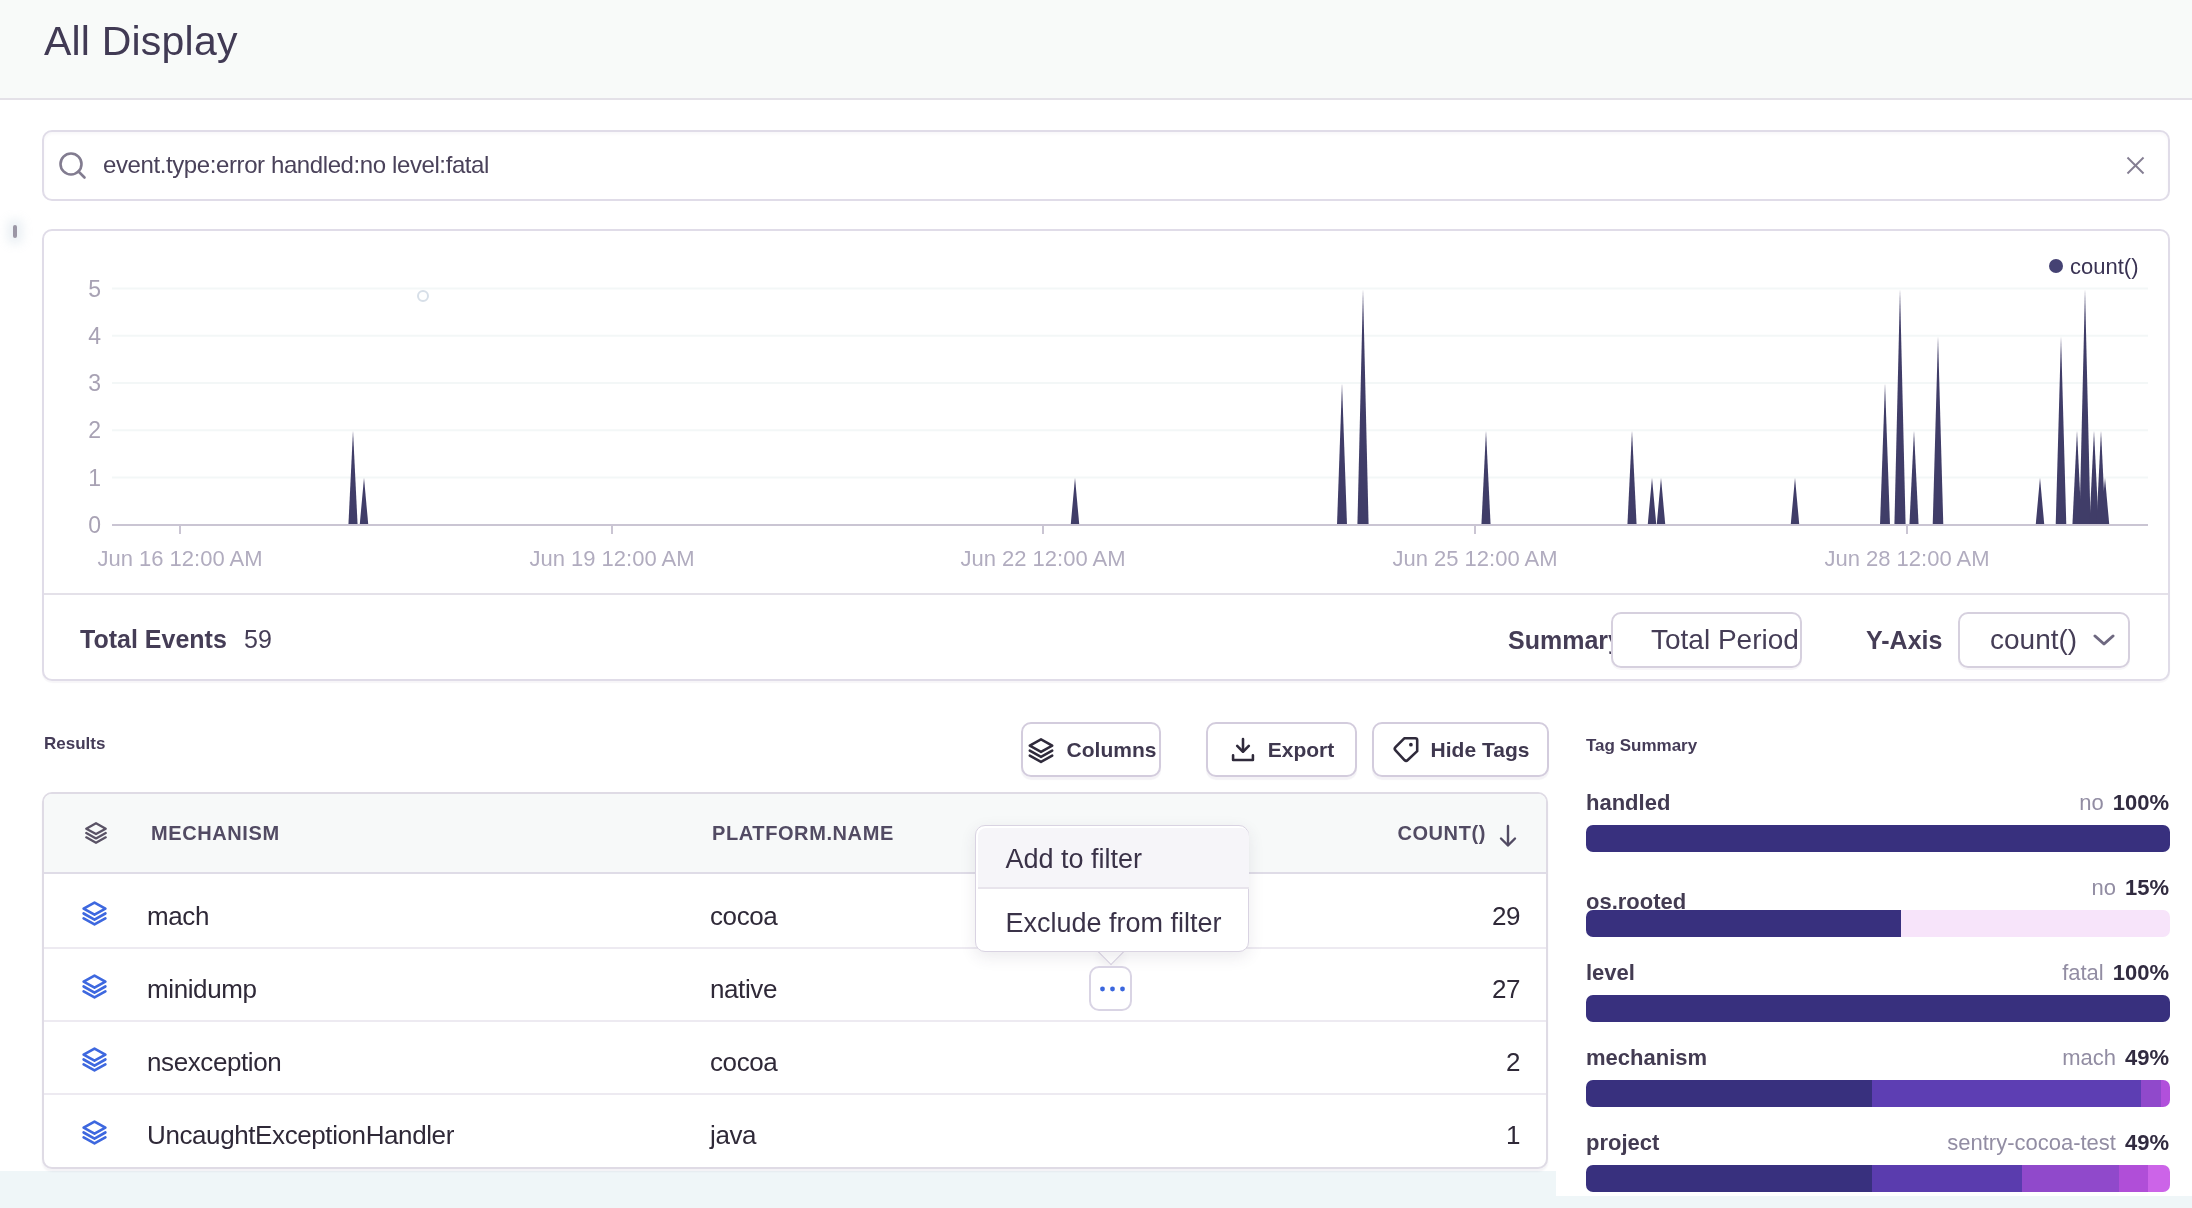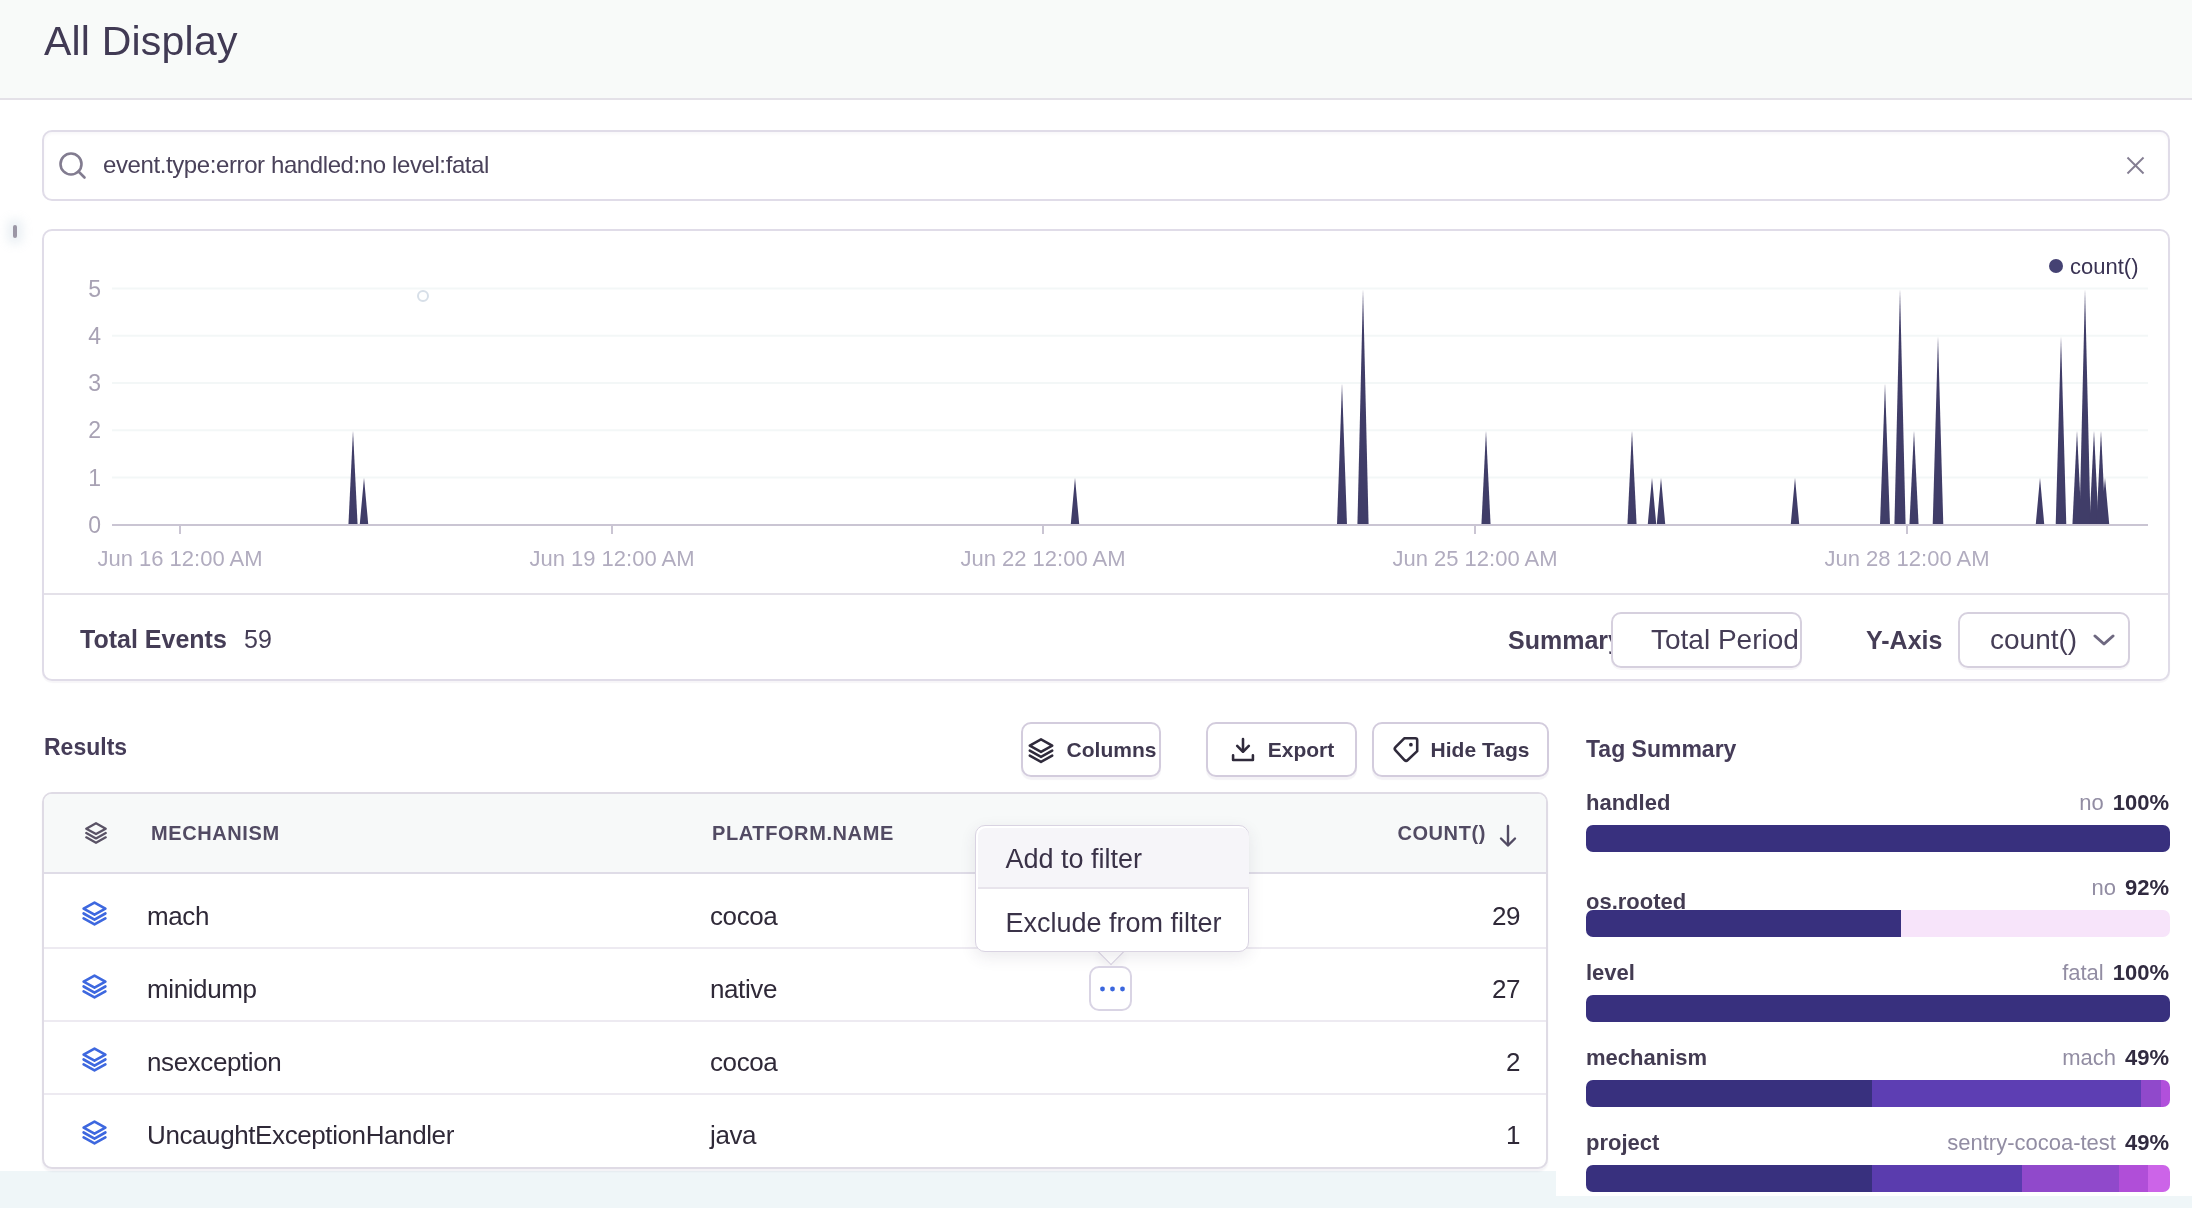--- a/index.html
+++ b/index.html
@@ -18,21 +18,21 @@
 
 
 .chartpanel { left:42px; top:229px; width:2128px; height:452px; background:#fff; border:2px solid #e0dce8; border-radius:10px; box-shadow:0 2px 1px rgba(45,0,85,0.04); }
 .chartfooter { position:absolute; left:0; top:362px; width:2124px; height:86px; border-top:2px solid #e4e1e9; }
 .tev { position:absolute; left:36px; top:30px; font-size:25px; font-weight:700; color:#453d56; }
 .tev59 { position:absolute; left:200px; top:30px; font-size:25px; color:#453d56; }
 .displbl { position:absolute; top:31px; font-size:25px; font-weight:700; color:#453d56; }
 .ddbtn { position:absolute; top:17px; height:56px; background:#fff; border:2px solid #d6d0de; border-radius:10px; box-shadow:0 2px 0 rgba(45,0,85,0.04); font-size:28px; color:#453d56; display:flex; align-items:center; white-space:nowrap; }
 
 
-.h2 { font-size:23px; font-weight:700; color:#453c58; }
+.h2 { font-size:17px; font-weight:700; color:#453c58; }
 .btn { position:absolute; top:722px; height:55px; background:#fff; border:2px solid #d3ccdd; border-radius:10px; box-shadow:0 3px 1px rgba(45,0,85,0.05); display:flex; align-items:center; justify-content:center; gap:11px; font-size:21px; font-weight:700; color:#3f384f; white-space:nowrap; }
 
 
 .tablepanel { left:42px; top:792px; width:1506px; height:377px; background:#fff; border:2px solid #dfdbe5; border-radius:10px; box-shadow:0 3px 2px rgba(45,0,85,0.05); overflow:hidden; }
 .thead { position:absolute; left:0; top:0; width:1502px; height:80px; background:#f7f9f9; border-bottom:2px solid #dfdce7; }
 .th { position:absolute; font-size:20px; font-weight:700; color:#524b63; letter-spacing:0.6px; top:28px; }
 .trow { position:absolute; left:0; width:1502px; height:73px; border-bottom:2px solid #edeaf1; font-size:26px; letter-spacing:-0.4px; color:#2f2938; }
 .td1 { position:absolute; left:103px; top:25px; }
 .td2 { position:absolute; left:666px; top:25px; }
 .td3 { position:absolute; right:26px; top:25px;text-align:center; }
@@ -249,21 +249,21 @@
 
   <div class="abs h2" style="left:1586px; top:736px;">Tag Summary</div>
 
   <div class="taglabel" style="top:790px;">handled</div>
   <div class="tagval" style="top:790px;">no<b>100%</b></div>
   <div class="tagbar" style="top:825px;">
       <div style="width:100%; background:#38307e;"></div>
     </div>
 
   <div class="taglabel" style="top:853px;margin-top:36px;">os.rooted</div>
-  <div class="tagval" style="top:875px;">no<b>92%</b></div>
+  <div class="tagval" style="top:875px;">no<b>15%</b></div>
   <div class="tagbar" style="top:910px;">
       <div style="width:54%; background:#38307e;"></div>
       <div style="width:46%; background:#f7e4fa;"></div>
     </div>
 
   <div class="taglabel" style="top:960px;">level</div>
   <div class="tagval" style="top:960px;">fatal<b>100%</b></div>
   <div class="tagbar" style="top:995px;">
       <div style="width:100%; background:#38307e;"></div>
     </div>

